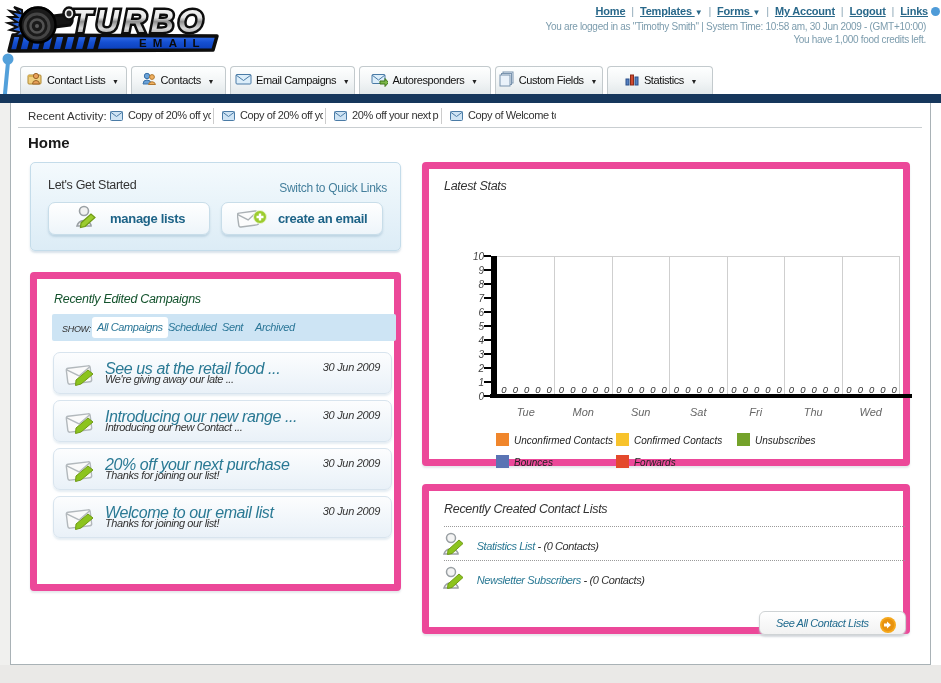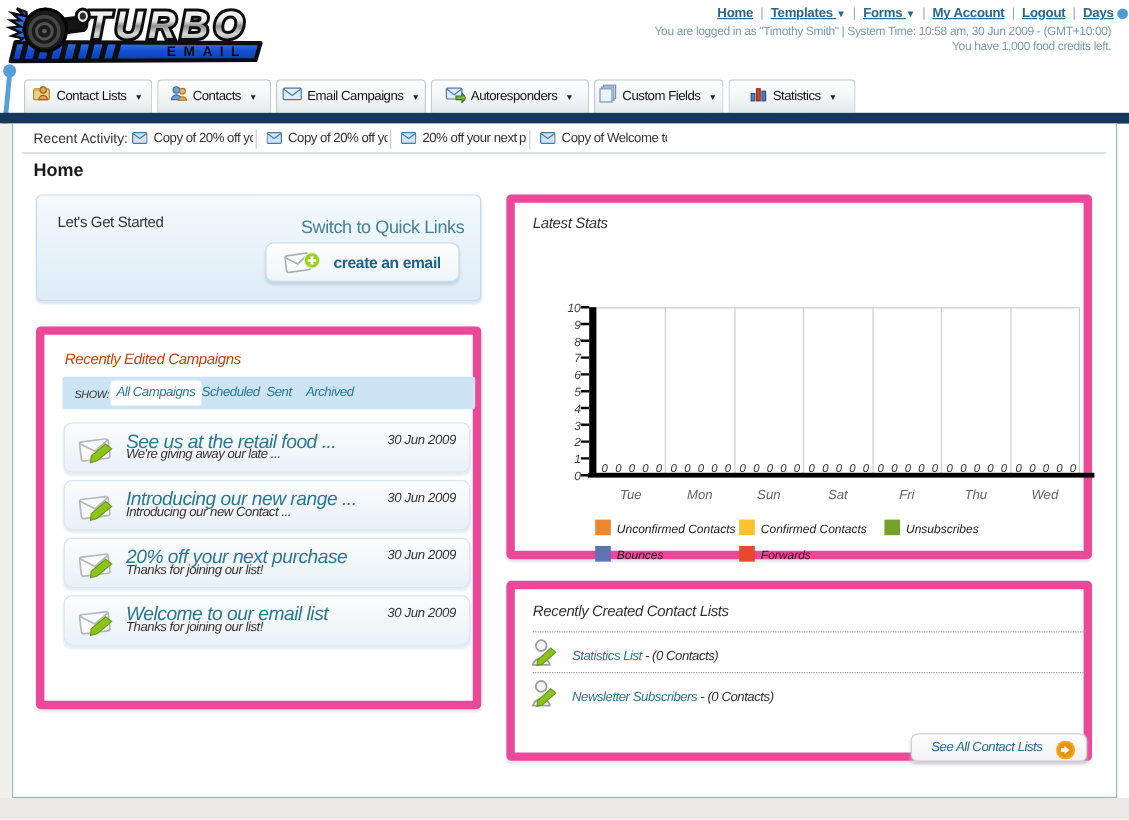--- a/index.html
+++ b/index.html
@@ -36,28 +36,28 @@
 .ritem { position:absolute; top:5px; white-space:nowrap; overflow:hidden; font-size:11px; letter-spacing:-0.4px; }
 .ritem svg { vertical-align:-2px; margin-right:5px; }
 .rsep { position:absolute; top:4px; width:1px; height:16px; background:#ccc; }
 
 
 #home { left:28px; top:134px; font-size:15px; font-weight:bold; color:#1a1a1a; }
 
 
 #lgs { left:30px; top:162px; width:371px; height:89px; background:linear-gradient(#f4fafd,#dcecf6); border:1px solid #c4dcea; border-radius:5px; box-shadow:0 2px 2px rgba(180,200,215,.5); }
 #lgs .t { position:absolute; left:17px; top:15px; font-size:12.5px; letter-spacing:-0.3px; color:#333; }
-#lgs .sw { position:absolute; right:13px; top:18px; font-size:15px; letter-spacing:-0.3px; color:#447f9c;padding-left:23px; }
+#lgs .sw { position:absolute; right:13px; top:18px; font-size:12px; letter-spacing:-0.3px; color:#447f9c;padding-left:23px; }
 .bigbtn { position:absolute; top:39px; width:162px; height:33px; background:linear-gradient(#ffffff,#eef5fa); border:1px solid #c8dde9; border-radius:7px; box-shadow:0 2px 2px rgba(160,190,210,.5); font-size:13px; letter-spacing:-0.3px; font-weight:bold; color:#1d6387; text-align:center; line-height:31px; }
 .bigbtn svg { vertical-align:-7px; margin-right:8px; }
 
 
 .panel { background:#fff; border:7px solid #ec4899; border-radius:4px; box-shadow:0 2px 2px rgba(200,205,210,.45);font-style:italic; }
 #recp { left:30px; top:272px; width:371px; height:319px; }
-#recp .t { position:absolute; left:17px; top:13px; font-size:12.5px; letter-spacing:-0.3px; color:#c2410c; }
+#recp .t { position:absolute; left:17px; top:13px; font-size:12.5px; letter-spacing:-0.3px; color:#14532d; }
 #showbar { position:absolute; left:15px; top:35px; width:344px; height:27px; background:#cde4f4; border-radius:2px; font-size:12px;padding-left:16px; }
 #showbar .sh { position:absolute; left:10px; top:10px; font-size:9px; letter-spacing:-0.3px; color:#333; }
 #showbar .pill { position:absolute; left:40px; top:3px; height:21px; line-height:21px; padding:0 5px; background:#fff; border-radius:3px; color:#2a7697; font-size:11px; letter-spacing:-0.4px; }
 #showbar a { color:#2a7697; text-decoration:none; position:absolute; top:7px; font-size:11px; letter-spacing:-0.4px; }
 
 .card { position:absolute; left:16px; width:339px; height:42px; background:linear-gradient(#fcfdfe,#e9f1f8); border:1px solid #d8e4ee; border-radius:7px; box-shadow:0 2px 2px rgba(190,210,225,.4); }
 .card svg.env { position:absolute; left:11px; top:8px; }
 .card .ct { position:absolute; left:51px; top:7px; font-size:16px; letter-spacing:-0.4px; color:#2a7994; }
 .card .cs { position:absolute; left:51px; top:20px; font-size:11px; letter-spacing:-0.4px; color:#333; }
 .card .cd { position:absolute; right:11px; top:8px; font-size:11px; letter-spacing:-0.3px; color:#333; }
@@ -126,21 +126,21 @@
       <circle cx="38" cy="25" r="17.5" fill="#1a1a1a" stroke="#000" stroke-width="2.5"></circle>
       <circle cx="37" cy="26" r="12" fill="none" stroke="#454545" stroke-width="3"></circle>
       <circle cx="37" cy="26" r="6.5" fill="none" stroke="#525252" stroke-width="2.5"></circle>
       <circle cx="37" cy="26" r="2" fill="#5a5a5a"></circle>
       <ellipse cx="69" cy="13.5" rx="5.5" ry="6" fill="#ececec" stroke="#0d0d0d" stroke-width="2.5"></ellipse>
       <ellipse cx="69" cy="13.5" rx="2.5" ry="3" fill="#2a2a2a"></ellipse>
     </g>
   </svg>
 
   <div class="abs" id="toplinks">
-    <a>Home</a><span class="sep">|</span><a>Templates <span class="car">▼</span></a><span class="sep">|</span><a>Forms <span class="car">▼</span></a><span class="sep">|</span><a>My Account</a><span class="sep">|</span><a>Logout</a><span class="sep">|</span><a>Days</a>
+    <a>Home</a><span class="sep">|</span><a>Templates <span class="car">▼</span></a><span class="sep">|</span><a>Forms <span class="car">▼</span></a><span class="sep">|</span><a>My Account</a><span class="sep">|</span><a>Logout</a><span class="sep">|</span><a>Links</a>
   </div>
   <div class="abs" id="helpdot"></div>
   <div class="abs" id="loginline">You are logged in as "Timothy Smith" | System Time: 10:58 am, 30 Jun 2009 - (GMT+10:00)</div>
   <div class="abs" id="creditline">You have 1,000 food credits left.</div>
 
   <div class="abs" id="tabs">
     <span class="tab"><svg width="16" height="16" viewBox="0 0 16 16">
           <rect x="1" y="4" width="13" height="9" rx="1" fill="#f0d080" stroke="#b08830"></rect>
           <rect x="1" y="4" width="6" height="2" fill="#d8b050"></rect>
           <circle cx="9" cy="5" r="2.6" fill="#e8a05a" stroke="#9a6428"></circle>
@@ -199,20 +199,28 @@
           <rect x="0.5" y="0.5" width="12" height="9" rx="1" fill="#cfe4f4" stroke="#4a7ba6"></rect>
           <path d="M0.5,1 l6,4.5 L12.5,1" fill="none" stroke="#4a7ba6"></path>
         </svg>Copy of Welcome tc</span>
   </div>
 
   <div class="abs" id="home">Home</div>
 
   <div class="abs" id="lgs">
     <span class="t">Let's Get Started</span>
     <span class="sw">Switch to Quick Links</span>
+    <div class="bigbtn" style="left:17px">
+      <svg width="26" height="26" viewBox="0 0 26 26">
+          <circle cx="11" cy="7" r="4.5" fill="#f2f2f2" stroke="#9aa0a4" stroke-width="1.6"></circle>
+          <path d="M4,22 a7.5,7.5 0 0 1 14,-1 l0,1 z" fill="#f2f2f2" stroke="#9aa0a4" stroke-width="1.6"></path>
+          <path d="M8,19 l10,-9 4,3.5 -10,9 -4.5,1 z" fill="#9ccc2e" stroke="#6f9a14" stroke-width="1.2"></path>
+        </svg>
+      manage lists
+    </div>
     <div class="bigbtn" style="left:190px">
       <svg width="30" height="24" viewBox="0 0 30 24">
           <g transform="rotate(-8 11 13)">
             <rect x="1" y="6" width="20" height="14" rx="2" fill="#fcfcfc" stroke="#aab0b4" stroke-width="1.4"></rect>
             <path d="M1,7 l10,7 10,-7" fill="none" stroke="#aab0b4" stroke-width="1.4"></path>
           </g>
           <circle cx="23" cy="11" r="6.5" fill="#9ccc2e" stroke="#e8f4d0" stroke-width="1"></circle>
           <path d="M23,7.5 v7 M19.5,11 h7" stroke="#fff" stroke-width="2.4"></path>
         </svg>
       create an email

